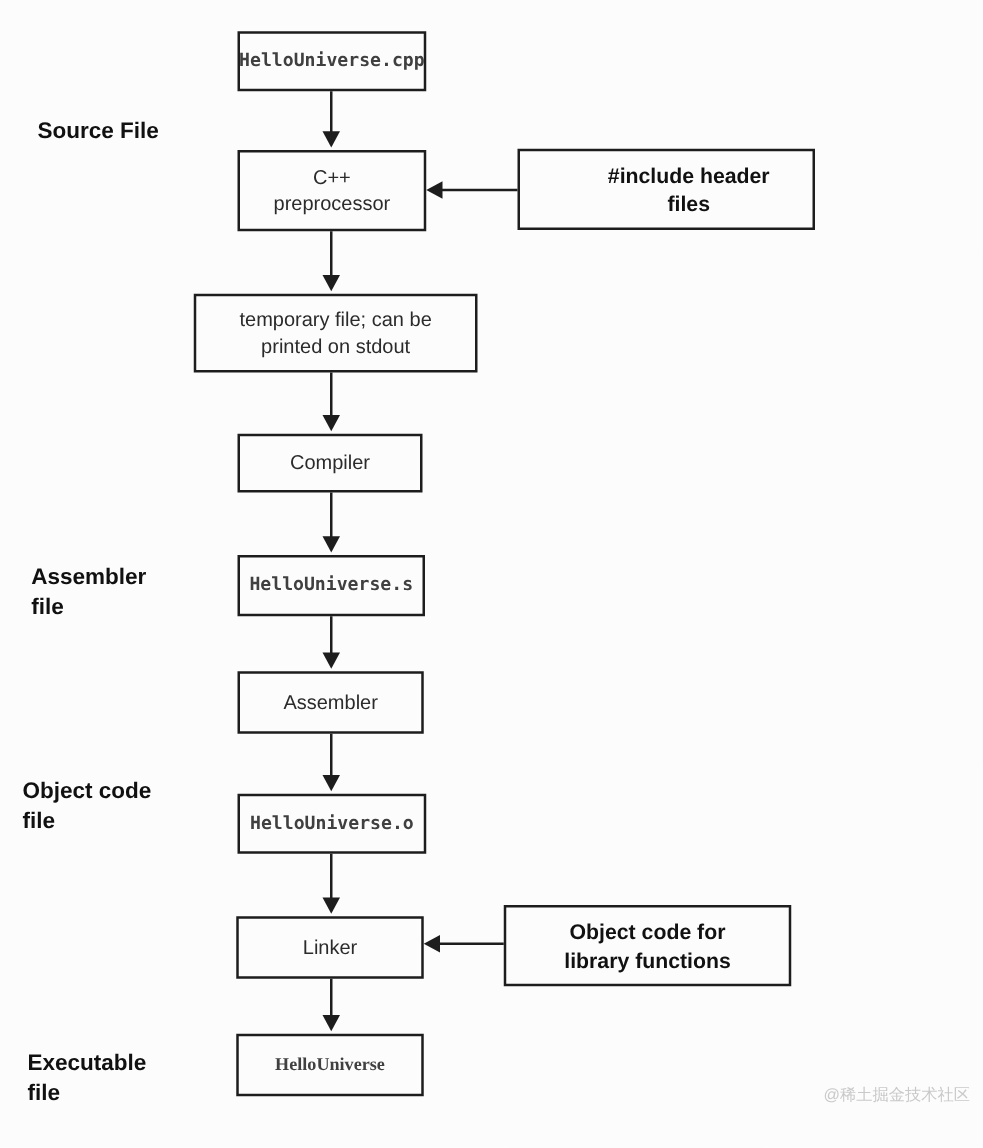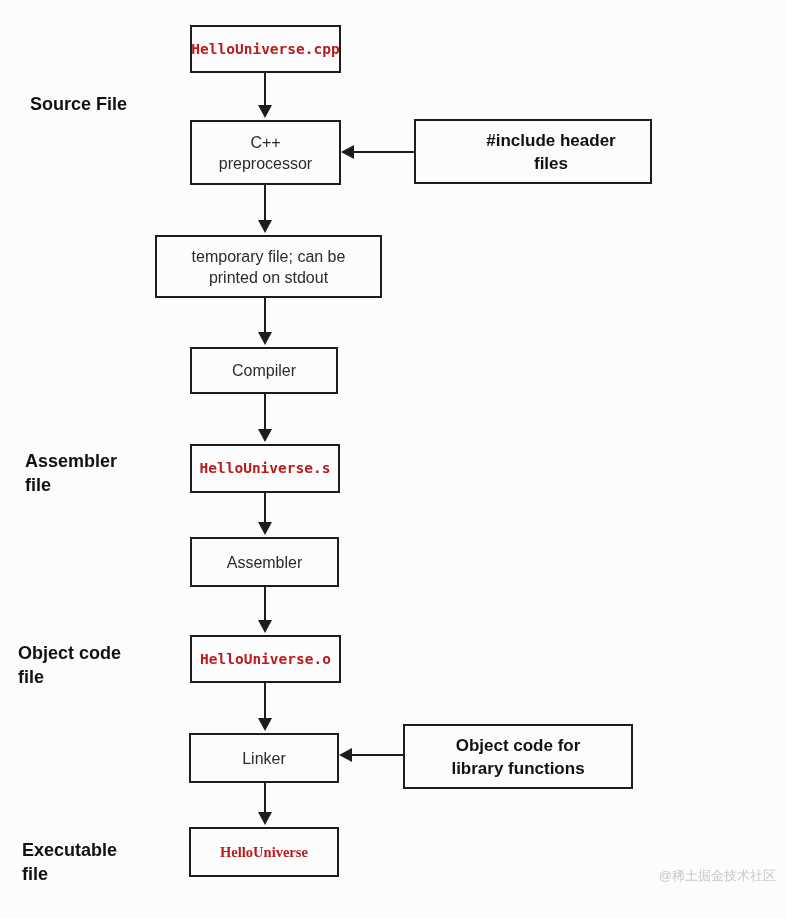--- a/index.html
+++ b/index.html
@@ -25,21 +25,21 @@
     white-space: pre-line;
     box-sizing: border-box;
     color: #2b2b2b;
     font-size: 16px;
     line-height: 21px;
   }
   .mono {
     font-family: "DejaVu Sans Mono", monospace;
     font-weight: bold;
     font-size: 14.5px;
-    color: #b91c1c;
+    color: #404040;
   }
   .boldbox {
     font-weight: bold;
     font-size: 17px;
     line-height: 23px;
     color: #111111;
   }
   .side-label {
     position: absolute;
     font-weight: bold;
@@ -85,21 +85,21 @@
   }
 </style>
 </head>
 <body>
 
 <div class="canvas">
 
   <div class="side-label" style="left:30px; top:92px;  width:130px;">Source File</div>
   <div class="side-label" style="left:25px; top:449px; width:125px;">Assembler
 file</div>
-  <div class="side-label" style="left:18px; top:641px; width:140px;">Object code
+  <div class="side-label" style="left:18px; top:620px; width:140px;">Object code
 file</div>
   <div class="side-label" style="left:22px; top:838px; width:135px;">Executable
 file</div>
 
   <div class="box mono" style="left:190px; top:25px;  width:151px; height:48px;">HelloUniverse.cpp</div>
   <div class="box" style="left:190px; top:120px; width:151px; height:65px;">C++
 preprocessor</div>
   <div class="box boldbox" style="left:414px; top:119px; width:238px; height:65px;padding-left:36px;">#include header
 files</div>
   <div class="box" style="left:155px; top:235px; width:227px; height:63px;">temporary file; can be

